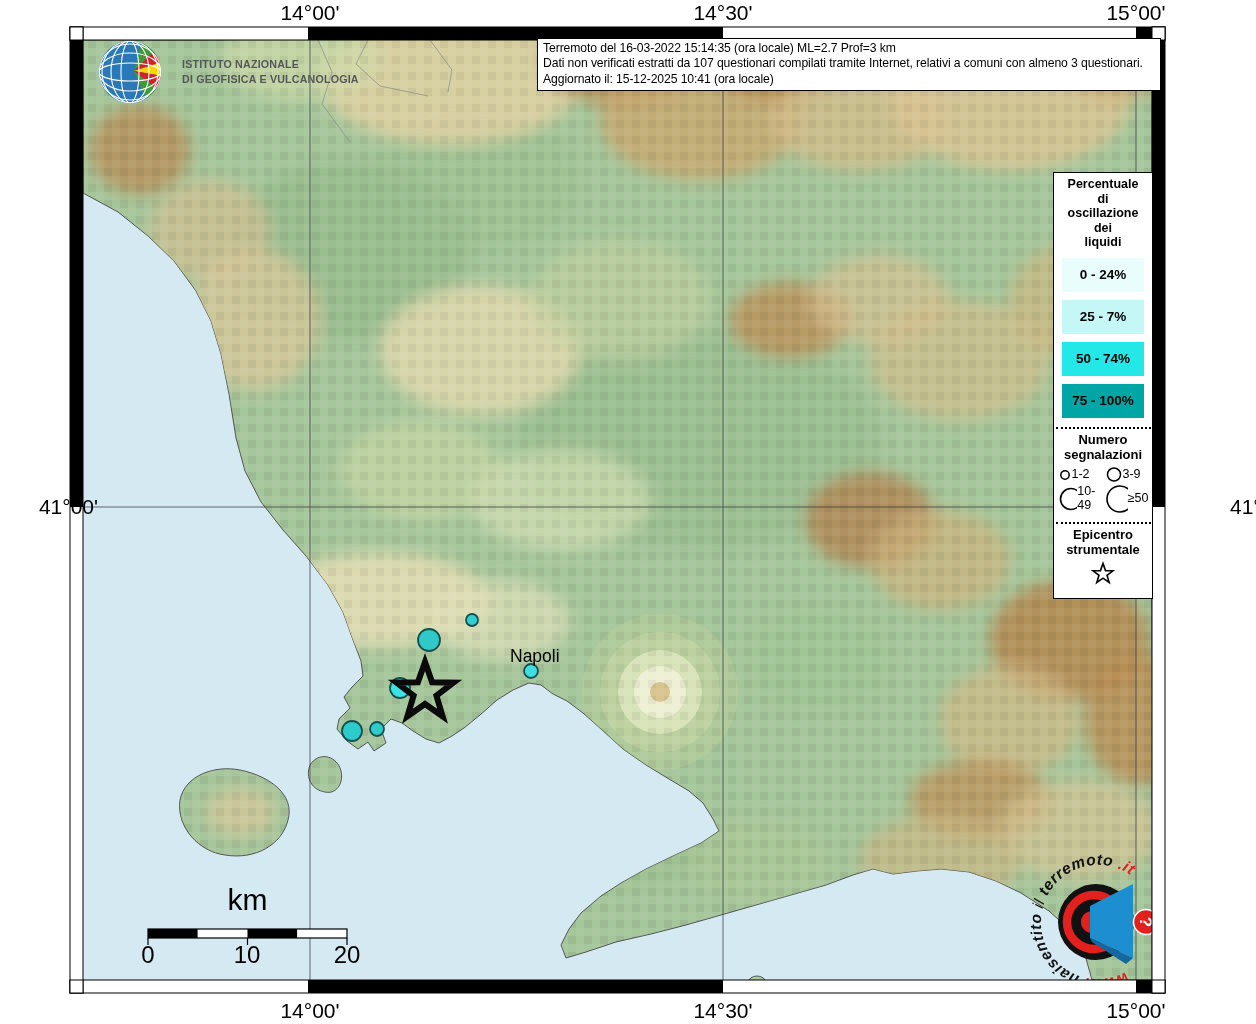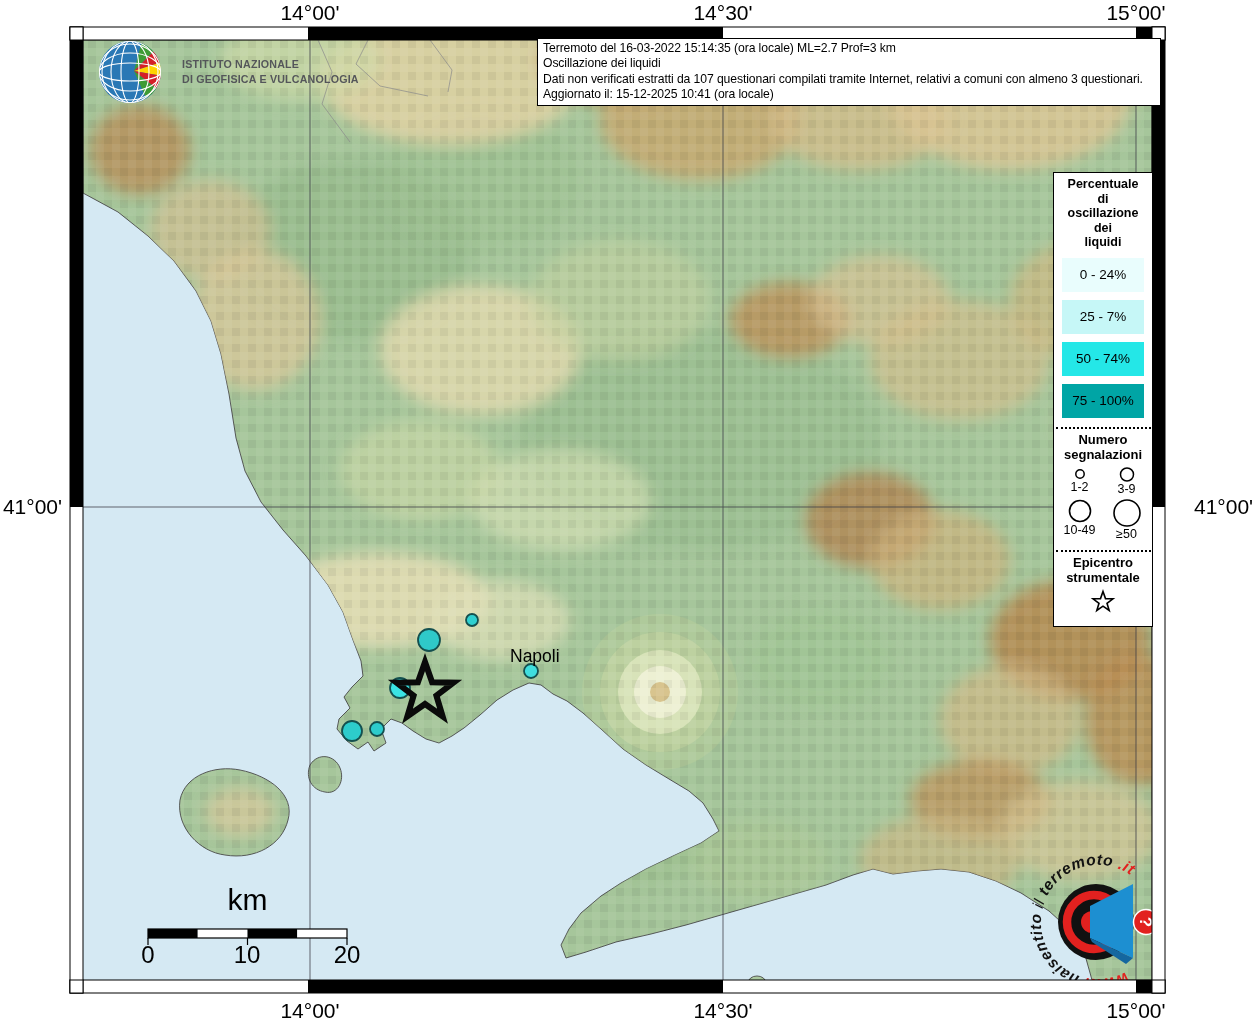--- a/index.html
+++ b/index.html
@@ -1,35 +1,35 @@
 <!DOCTYPE html>
 <html><head>
 <meta charset="utf-8">
 <style>
   html,body{margin:0;padding:0;background:#fff;}
   .stage{position:relative;width:1256px;height:1024px;background:#fff;overflow:hidden;
          font-family:"Liberation Sans",sans-serif;color:#000;}
   svg.base{position:absolute;left:0;top:0;}
   .ax{position:absolute;font-size:21px;transform:translateX(-50%);white-space:nowrap;}
-  .ax-side{transform:none;width:62px;}
+  .ax-side{transform:none;width:62px;padding-left:36px;}
   .infobox{position:absolute;left:537px;top:38px;width:612px;background:#fff;border:1.3px solid #000;
            padding:2px 5px 3px;font-size:12.2px;line-height:15.3px;letter-spacing:-0.1px;
            white-space:nowrap;overflow:hidden;}
   .ingv{position:absolute;left:98px;top:40px;display:flex;align-items:center;gap:20px;}
   .ingv-text{font-weight:bold;color:#54565a;font-size:11px;line-height:15px;letter-spacing:.2px;
              transform:scaleX(.97);transform-origin:left center;}
   .legend{position:absolute;left:1053px;top:172px;width:100px;background:#fff;border:1.6px solid #000;
           box-sizing:border-box;padding:4px 0 12px;display:flex;flex-direction:column;align-items:center;}
   .legend-title{font-weight:bold;font-size:12.5px;line-height:14.5px;text-align:center;}
   .swatch{width:82px;height:34px;margin-top:8px;display:flex;align-items:center;justify-content:center;
-          font-weight:normal;font-size:13.5px;}
+          font-weight:bold;font-size:13.5px;}
   .sep{width:95px;border-top:2px dotted #000;margin:9px 0 3px;}
   .legend-sub{font-weight:bold;font-size:13px;line-height:15px;text-align:center;}
   .circle-grid{display:flex;flex-wrap:wrap;width:94px;justify-content:space-around;margin-top:2px;}
-  .count-item{display:flex;flex-direction:column;align-items:center;width:44px;margin-top:2px;}
+  .count-item{display:flex;flex-direction:row;align-items:center;width:44px;margin-top:2px;}
   .count-label{font-size:12.5px;}
   .city{position:absolute;font-size:17.5px;}
   .km-title{position:absolute;left:200px;top:883px;width:95px;text-align:center;font-size:30px;}
   .sb-num{position:absolute;top:941px;width:44px;text-align:center;font-size:24px;transform:translateX(-50%);}
 </style>
 </head>
 <body>
 
 <div class="stage">
 
@@ -223,21 +223,20 @@
     </g>
   </svg>
   <div class="ingv-text">
     <div>ISTITUTO NAZIONALE</div>
     <div>DI GEOFISICA E VULCANOLOGIA</div>
   </div>
 </div>
 
 <div class="infobox">
   <div>Terremoto del 16-03-2022 15:14:35 (ora locale) ML=2.7 Prof=3 km</div>
-  <div>Oscillazione dei liquidi</div>
   <div>Dati non verificati estratti da 107 questionari compilati tramite Internet, relativi a comuni con almeno 3 questionari.</div>
   <div>Aggiornato il: 15-12-2025 10:41 (ora locale)</div>
 </div>
 
 <div class="legend">
   <div class="legend-title">
     <div>Percentuale</div>
     <div>di</div>
     <div>oscillazione</div>
     <div>dei</div>

